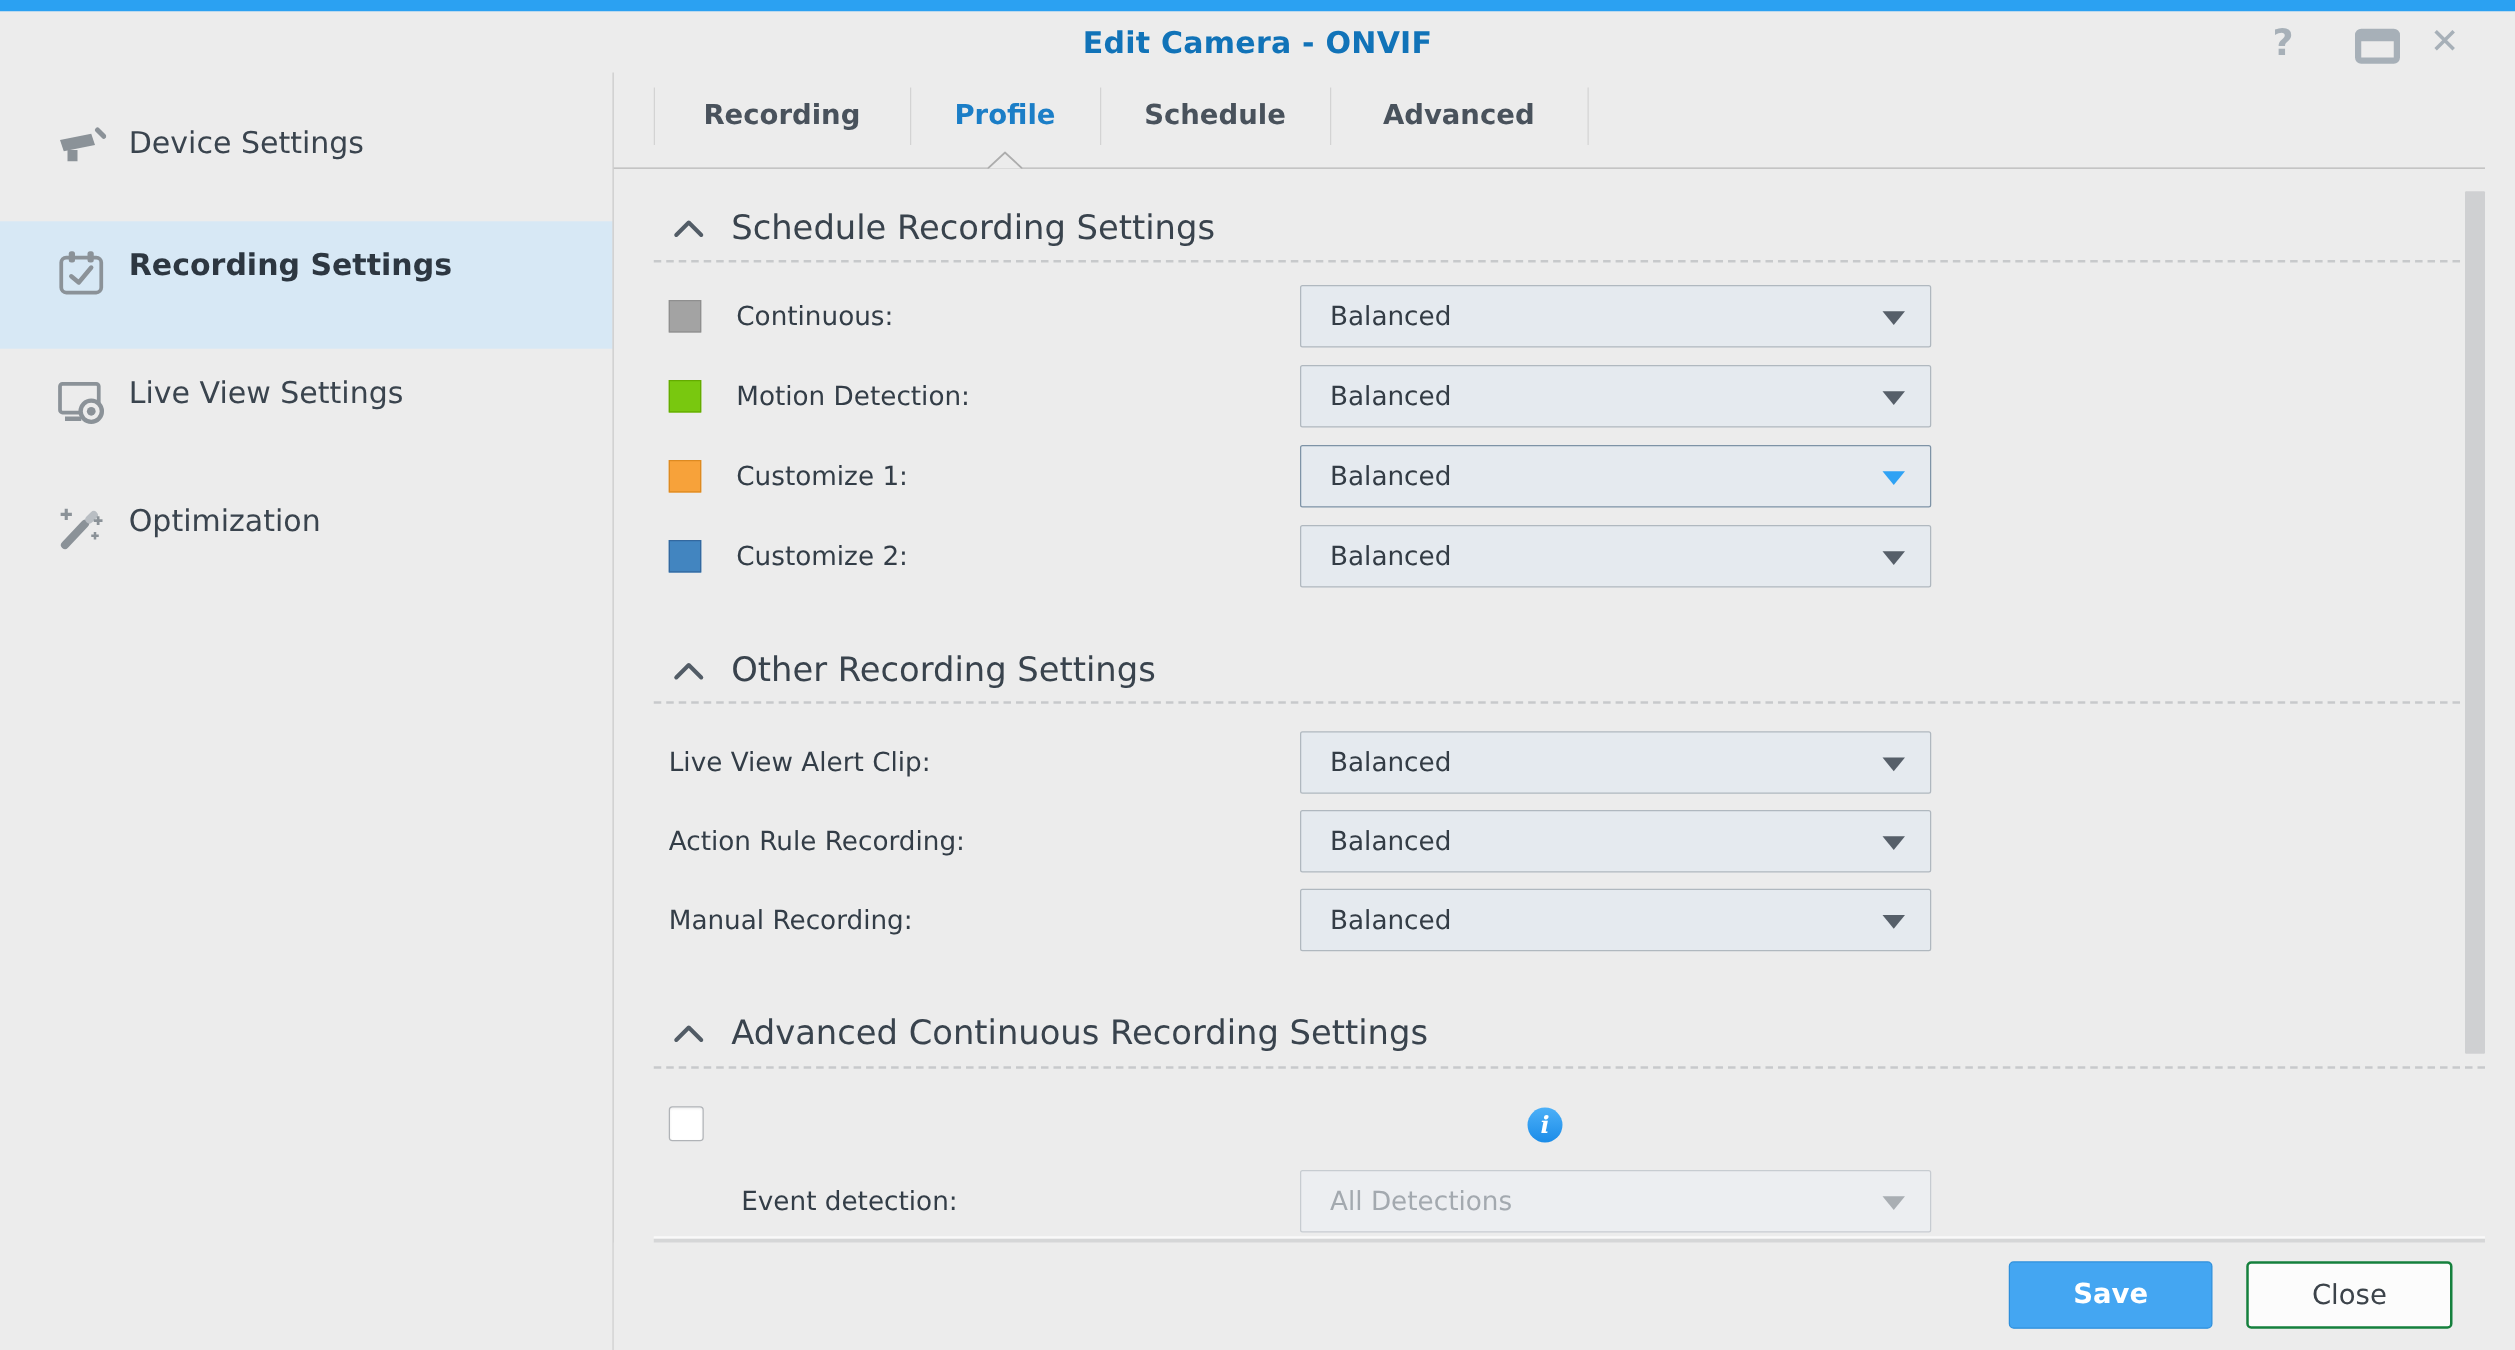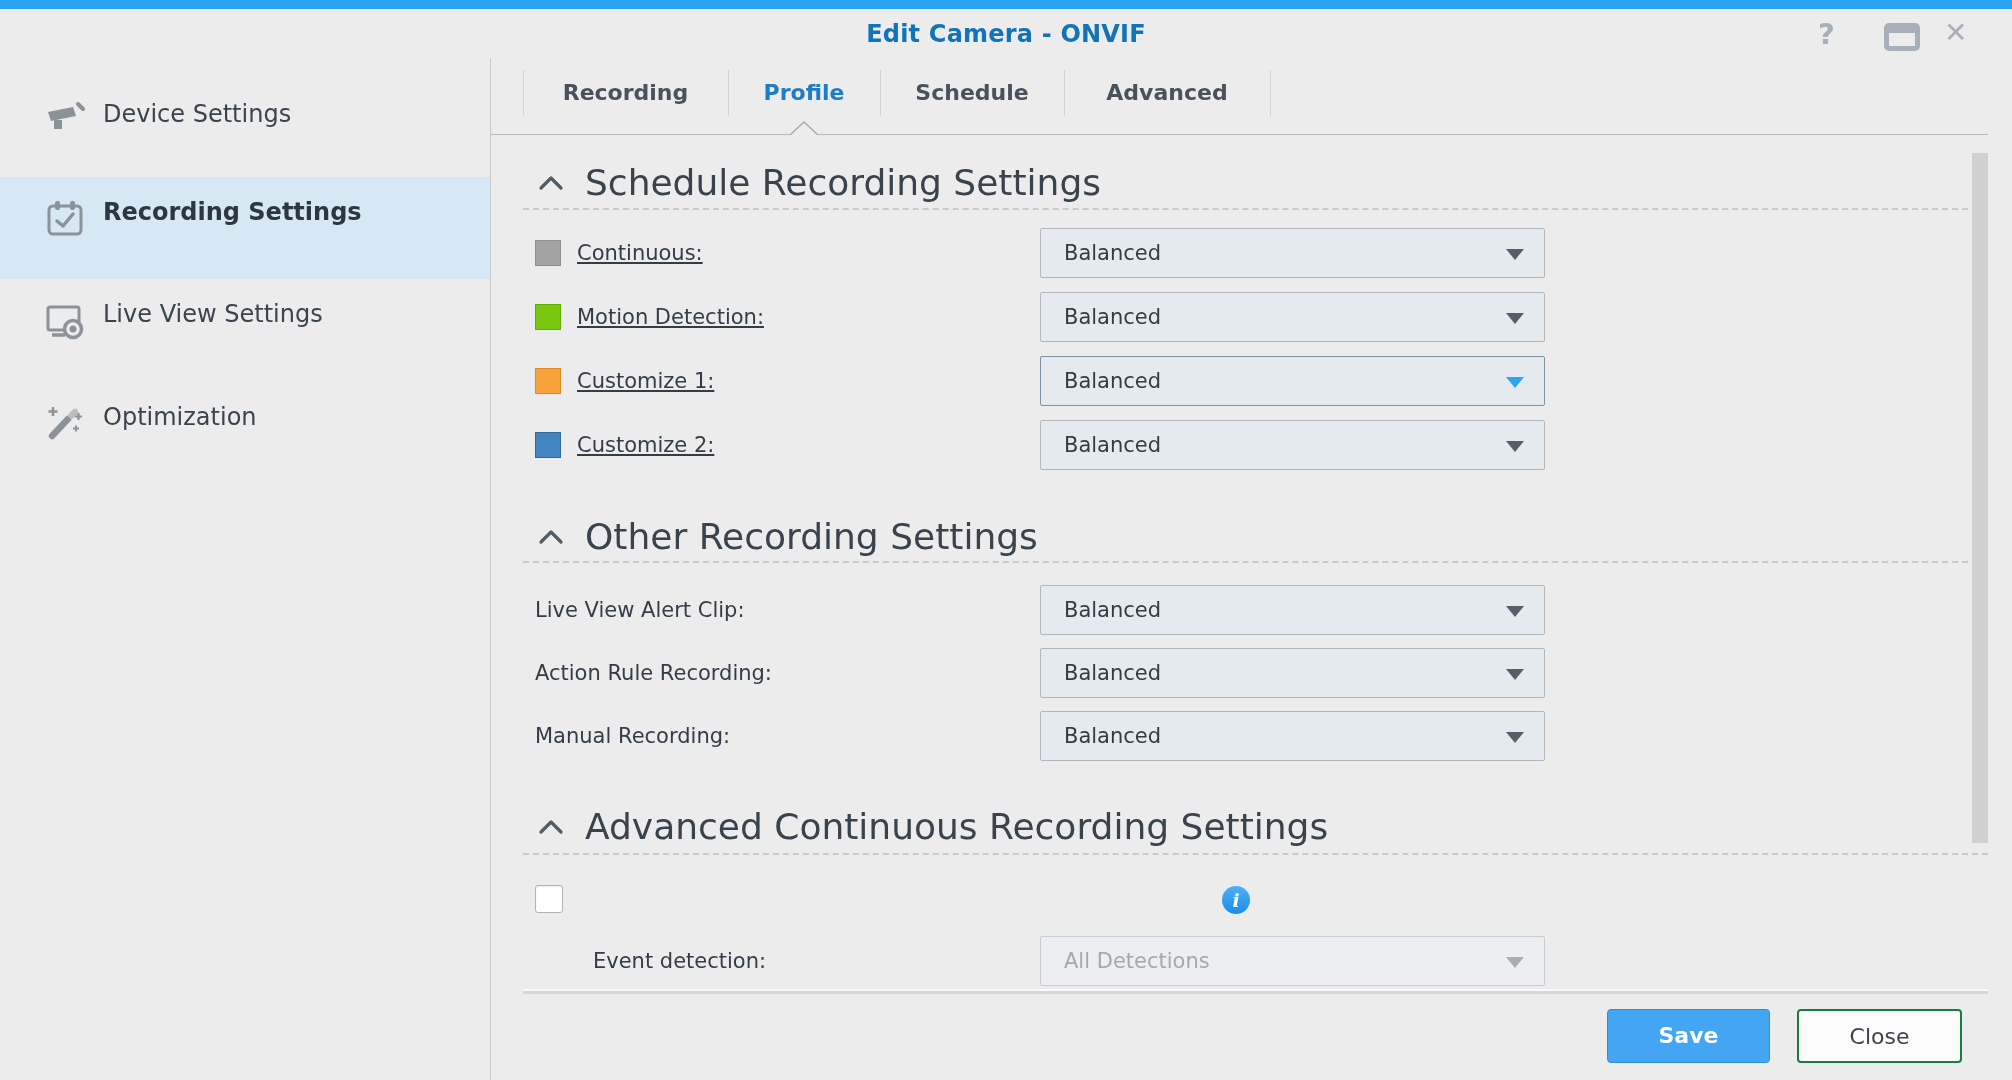--- a/index.html
+++ b/index.html
@@ -27,26 +27,26 @@
   .v-divider{left:490px;top:58px;width:1px;height:1022px;background:#c9c9c9;}
   
   .tab{top:68px;height:50px;line-height:50px;text-align:center;
     font-size:22px;font-weight:bold;color:#49525c;cursor:pointer;}
   .tab.active{color:#1b7ec7;}
   .tab-sep{top:70px;width:1px;height:46px;background:#d3d3d3;}
   .tab-line{left:491px;top:134px;width:1497px;height:1px;background:#b7b7b7;}
   .tab-notch{left:790px;top:121px;}
   
   .sec-chevron{left:538px;cursor:pointer;}
-  .sec-title{left:585px;height:34px;line-height:34px;font-size:36px;color:#39434d;cursor:pointer;white-space:nowrap;}
+  .sec-title{left:585px;height:34px;line-height:34px;font-size:27px;color:#39434d;cursor:pointer;white-space:nowrap;}
   .dash{left:523px;width:1465px;height:0;border-top:2px dashed #c7c9cb;}
   .row{left:0;width:2012px;height:50px;}
   .row .swatch{position:absolute;left:535px;top:12px;width:26px;height:26px;box-sizing:border-box;}
   .row .rlabel{position:absolute;top:0;height:50px;line-height:50px;font-size:21px;color:#333d47;white-space:nowrap;}
-  .lab-sw{left:577px;text-decoration:underline;} .lab-plain{left:535px;} .lab-indent{left:593px;}
+  .lab-sw{left:589px;} .lab-plain{left:535px;} .lab-indent{left:593px;}
   
   .select{position:absolute;left:1040px;top:0;width:505px;height:50px;box-sizing:border-box;
     background:#e5eaef;border:1px solid #b0b8bf;border-radius:2px;cursor:pointer;}
   .select .val{position:absolute;left:23px;top:0;height:48px;line-height:48px;font-size:21px;color:#333c45;white-space:nowrap;}
   .select .arr{position:absolute;right:20px;top:20px;width:0;height:0;
     border-left:9px solid transparent;border-right:9px solid transparent;border-top:11px solid #565f69;}
   .select.focused{border-color:#7e93a6;}
   .select.focused .arr{border-top-color:#2fa2f4;}
   .select.disabled{background:#eceef1;border-color:#c7ccd1;cursor:default;padding-left:29px;}
   .select.disabled .val{color:#a3a9af;}

